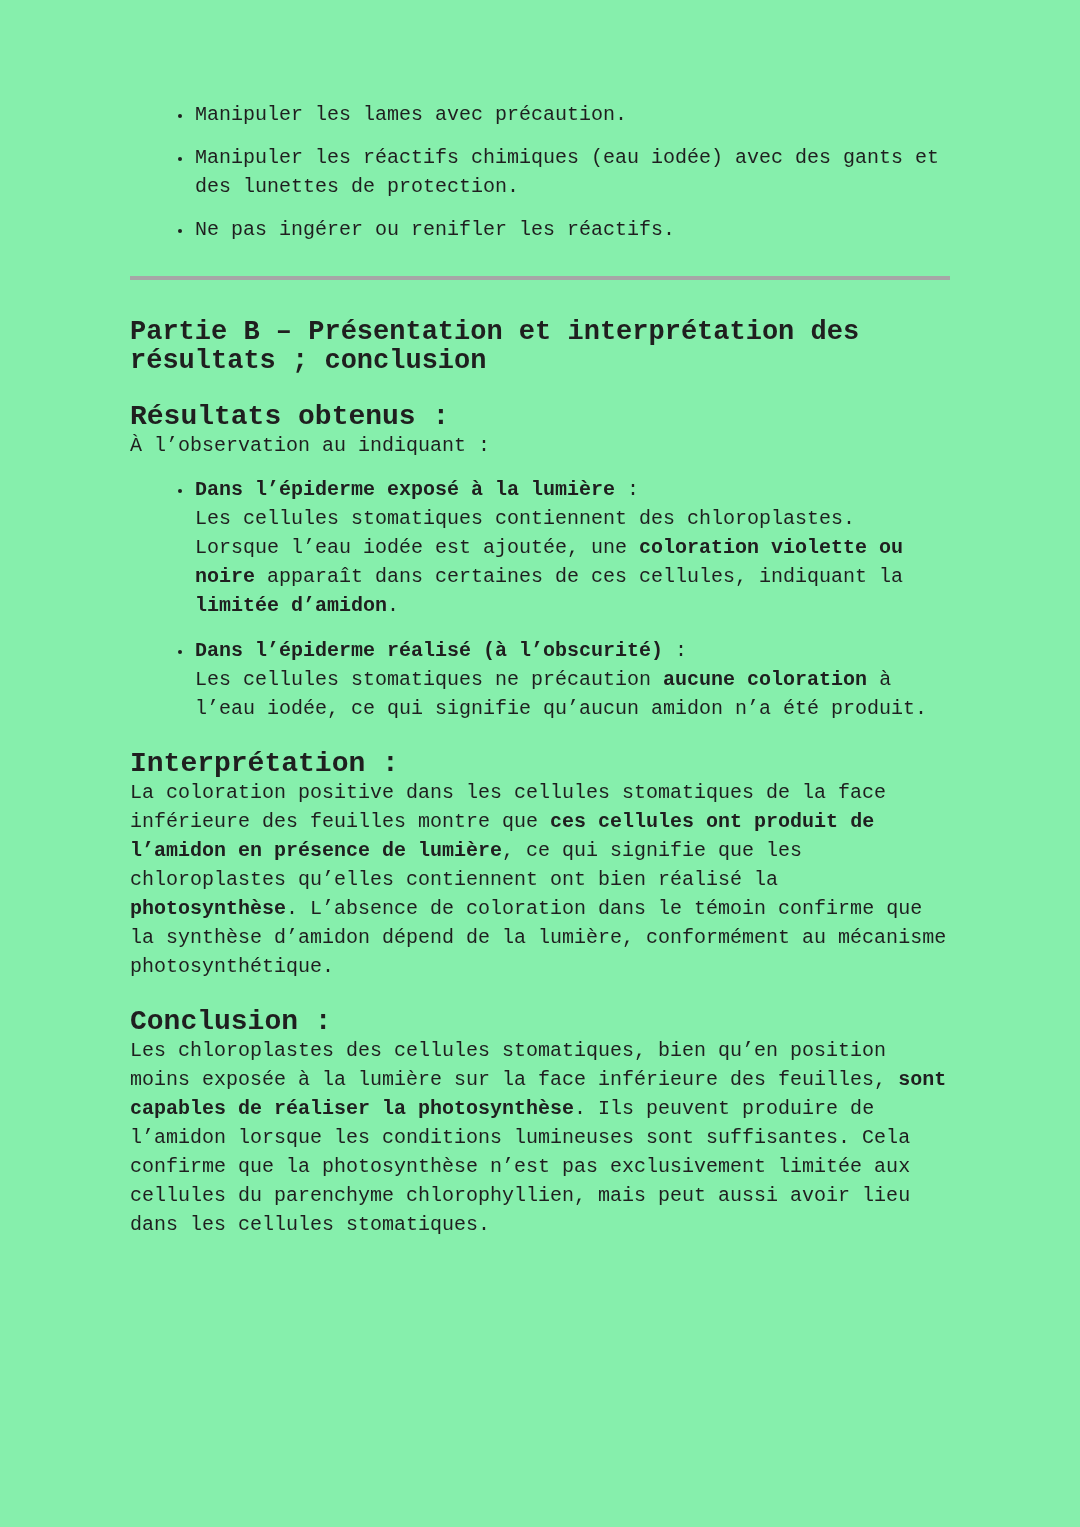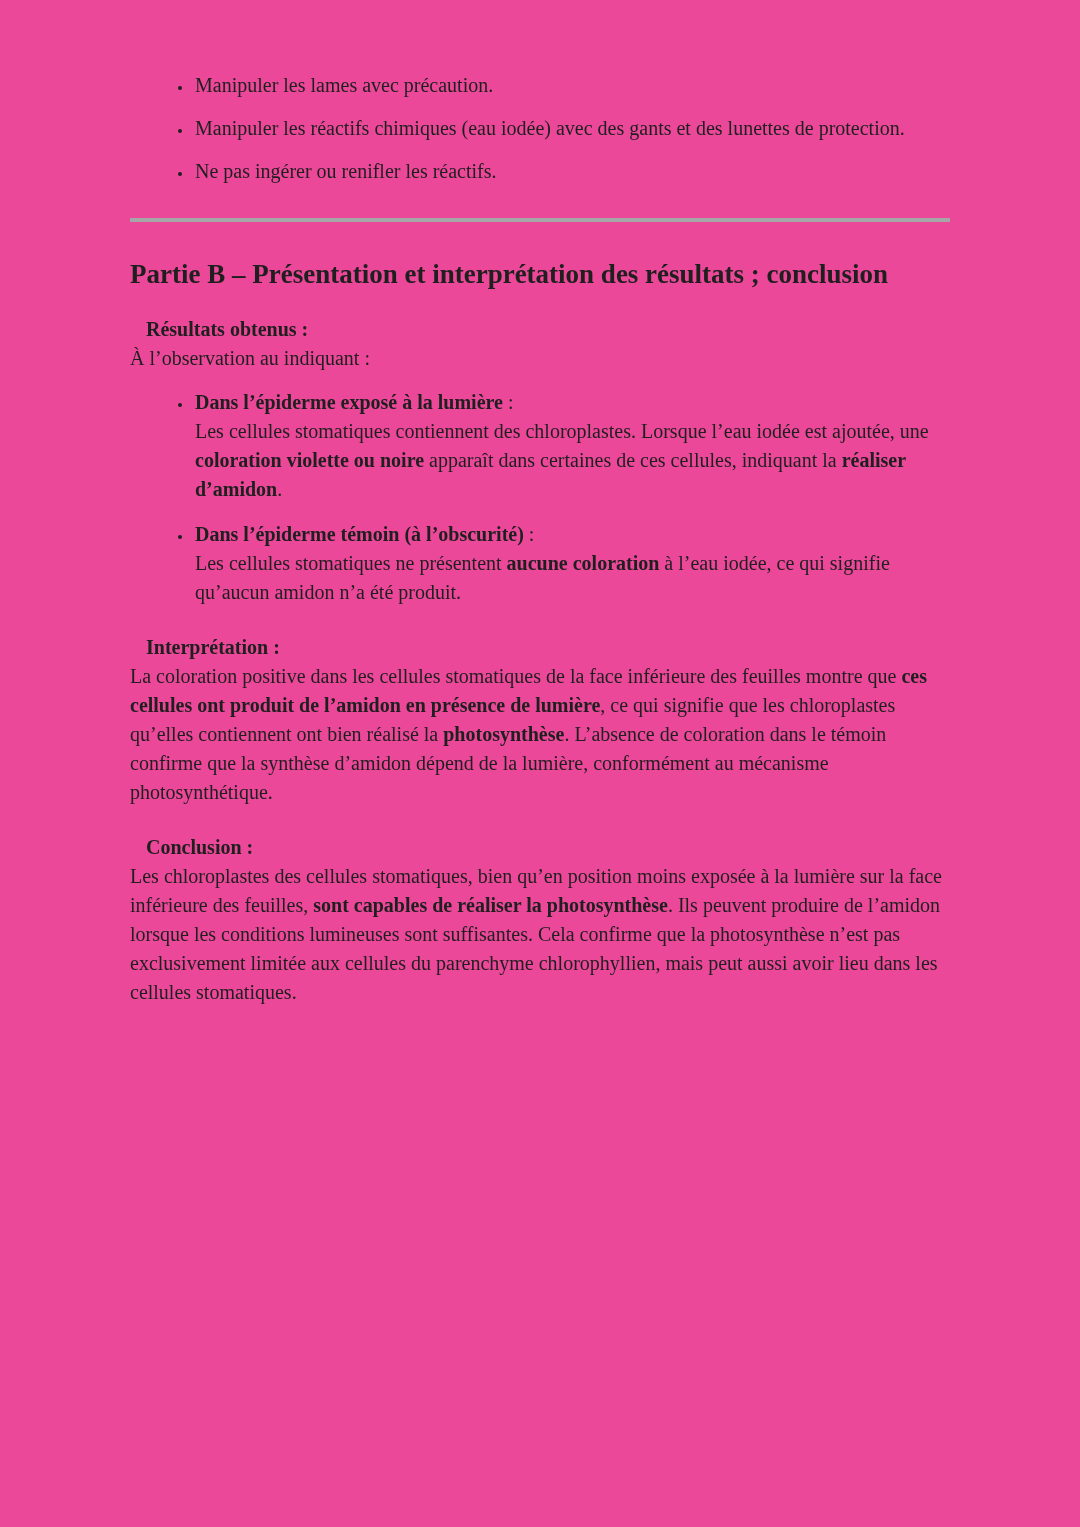--- a/index.html
+++ b/index.html
@@ -4,24 +4,24 @@
 <style>
   html, body {
     margin: 0;
     padding: 0;
     background: #ffffff;
   }
   .page {
     width: 1080px;
     height: 1527px;
     margin: 0 auto;
-    background: #ec4899;
+    background: #86efac;
     box-sizing: border-box;
-    padding: 71px 130px 40px 130px;
-    font-family: Liberation Serif, serif;
+    padding: 100px 130px 40px 130px;
+    font-family: Liberation Mono, monospace;
     font-size: 20px;
     line-height: 29px;
     color: #1f1f1f;
   }
   .b { font-weight: 700; }
 
   ul.doc-list {
     margin: 0 0 0 0;
     padding-left: 63px;
     list-style: disc outside;
@@ -42,23 +42,23 @@
   }
 
   .partb-heading {
     font-size: 27px;
     font-weight: 700;
     margin: 38px 0 0 0;
     line-height: 29px;
   }
 
   .sub-heading {
-    font-size: 20px;
+    font-size: 28px;
     font-weight: 700;
-    margin: 28px 0 0 16px;
+    margin: 28px 0 0 0;
     line-height: 29px;
   }
 
   p.body-text {
     margin: 0;
     line-height: 29px;
   }
 
   ul.results-list {
     margin: 15px 0 0 0;
@@ -101,27 +101,27 @@
 
   <div class="section">
     <h3 class="sub-heading" style="margin-top:0;">Résultats obtenus :</h3>
     <p class="body-text">À l’observation au indiquant :</p>
 
     <ul class="results-list">
       <li>
         <div class="bullet-title">
           <span class="b">Dans l’épiderme exposé à la lumière</span><span> :</span>
         </div>
-        <div class="bullet-body"><span>Les cellules stomatiques contiennent des chloroplastes. Lorsque l’eau iodée est ajoutée, une </span><span class="b">coloration violette ou noire</span><span> apparaît dans certaines de ces cellules, indiquant la </span><span class="b">réaliser d’amidon</span><span>.</span></div>
+        <div class="bullet-body"><span>Les cellules stomatiques contiennent des chloroplastes. Lorsque l’eau iodée est ajoutée, une </span><span class="b">coloration violette ou noire</span><span> apparaît dans certaines de ces cellules, indiquant la </span><span class="b">limitée d’amidon</span><span>.</span></div>
       </li>
       <li>
         <div class="bullet-title">
-          <span class="b">Dans l’épiderme témoin (à l’obscurité)</span><span> :</span>
+          <span class="b">Dans l’épiderme réalisé (à l’obscurité)</span><span> :</span>
         </div>
-        <div class="bullet-body"><span>Les cellules stomatiques ne présentent </span><span class="b">aucune coloration</span><span> à l’eau iodée, ce qui signifie qu’aucun amidon n’a été produit.</span></div>
+        <div class="bullet-body"><span>Les cellules stomatiques ne précaution </span><span class="b">aucune coloration</span><span> à l’eau iodée, ce qui signifie qu’aucun amidon n’a été produit.</span></div>
       </li>
     </ul>
   </div>
 
   <div class="section">
     <h3 class="sub-heading" style="margin-top:0;">Interprétation :</h3>
     <p class="body-text"><span>La coloration positive dans les cellules stomatiques de la face inférieure des feuilles montre que </span><span class="b">ces cellules ont produit de l’amidon en présence de lumière</span><span>, ce qui signifie que les chloroplastes qu’elles contiennent ont bien réalisé la </span><span class="b">photosynthèse</span><span>. L’absence de coloration dans le témoin confirme que la synthèse d’amidon dépend de la lumière, conformément au mécanisme photosynthétique.</span></p>
   </div>
 
   <div class="section">

